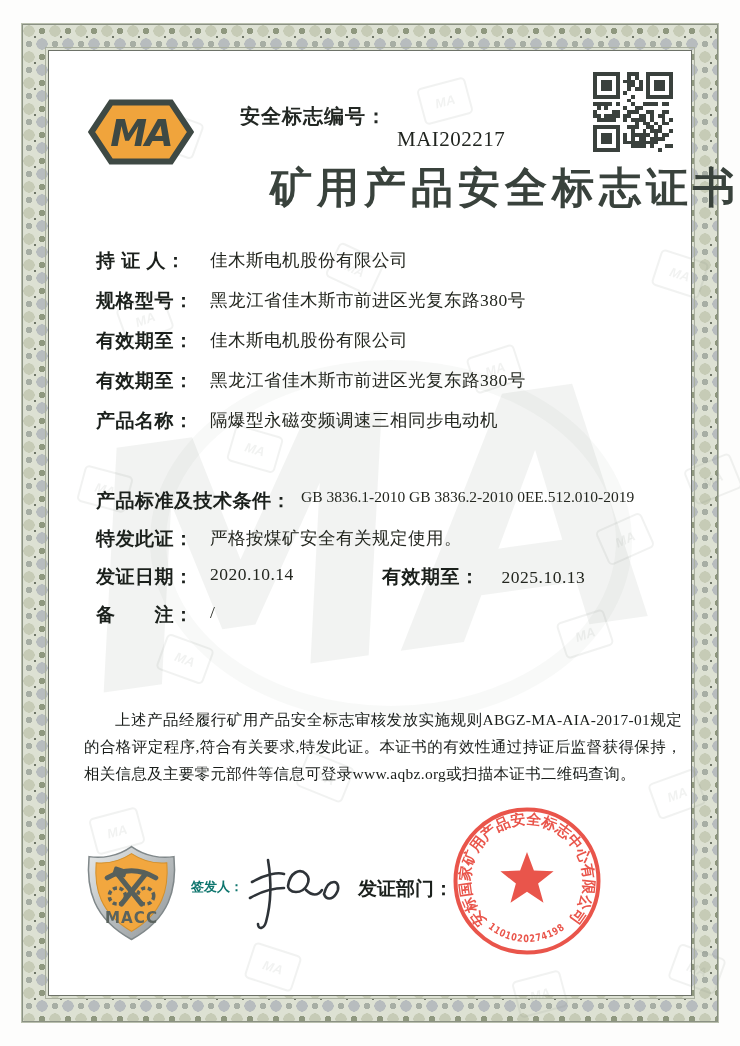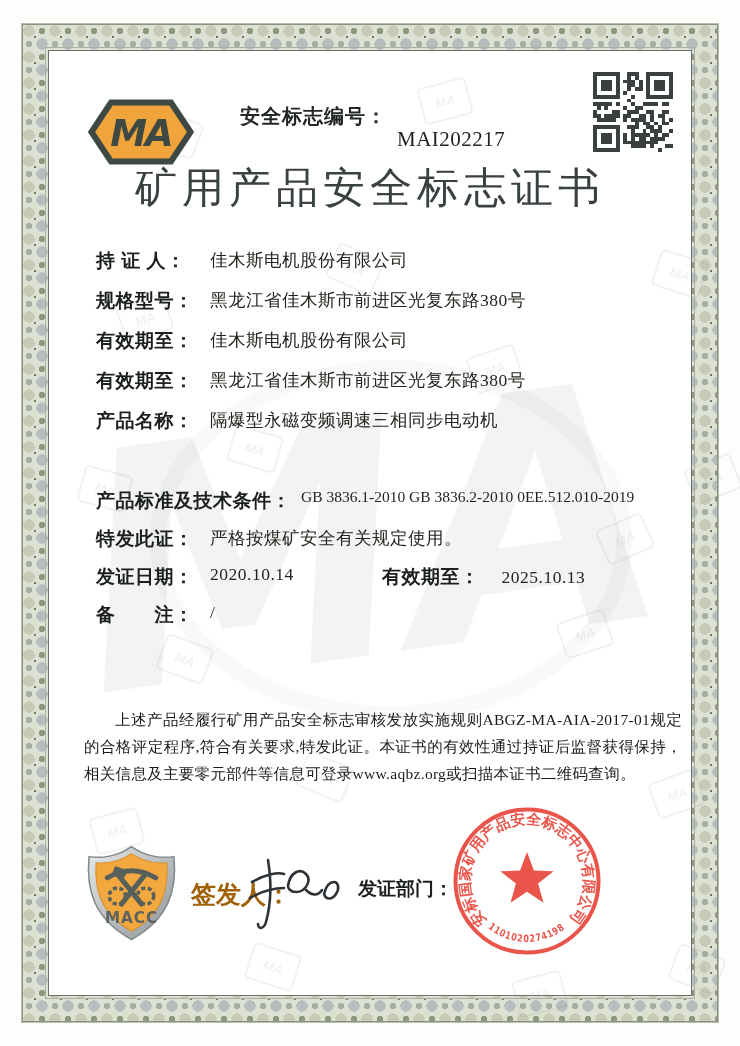--- a/index.html
+++ b/index.html
@@ -28,40 +28,40 @@
   .wm-chip{position:absolute;width:46px;height:34px;border:2px solid rgba(120,130,118,0.10);
     border-radius:5px;display:flex;align-items:center;justify-content:center;
     font-size:13px;font-weight:bold;font-style:italic;color:rgba(120,130,118,0.10);
     pointer-events:none;}
   
   .ma-logo{position:absolute;left:88px;top:99px;width:106px;height:66px;}
   .issue-line{position:absolute;left:240px;top:103px;display:flex;align-items:flex-start;gap:10px;}
   .issue-label{font-size:20px;font-weight:bold;letter-spacing:1px;color:#23282494;color:#232824;}
   .issue-no{font-family:"Liberation Serif",serif;font-size:21px;color:#20241f;letter-spacing:.5px;margin-top:24px;}
   .qr{position:absolute;left:593px;top:72px;width:80px;height:80px;}
-  .title{position:absolute;left:0;right:0;top:160px;text-align:center;
-    font-family:"Liberation Serif",serif;font-weight:normal;font-size:42px;letter-spacing:5px;
+  .title{position:absolute;left:0;right:0;top:160px;text-align:right;
+    font-family:"Liberation Serif",serif;font-weight:bold;font-size:42px;letter-spacing:5px;
     color:#39423c;}
   
   .row{position:absolute;left:96px;right:56px;display:flex;align-items:flex-start;}
   .lbl{font-size:19px;font-weight:bold;color:#1b201c;letter-spacing:.5px;white-space:pre;
        width:104px;flex:0 0 auto;}
   .lbl.wide{width:auto;margin-right:8px;}
   .val{font-family:"Liberation Serif",serif;font-size:17.5px;color:#23261f;margin-left:10px;
        letter-spacing:.5px;}
   .val.mono{font-family:"DejaVu Sans Mono",monospace;font-size:16px;letter-spacing:0;}
   .val.small{font-size:15.5px;margin-left:2px;letter-spacing:0;}
   .date-group2{position:absolute;left:286px;display:flex;align-items:baseline;}
   
   .statement{position:absolute;left:84px;right:58px;top:706px;
     font-family:"Liberation Serif",serif;font-size:15.5px;font-weight:500;line-height:27px;
     color:#191d1a;text-align:justify;text-indent:2em;letter-spacing:.3px;}
   
   .macc{position:absolute;left:83px;top:843px;width:97px;height:100px;}
-  .signer{position:absolute;left:191px;top:878px;font-size:25px;font-weight:bold;color:#a16207;}
+  .signer{position:absolute;left:191px;top:878px;font-size:13px;font-weight:bold;color:#0f766e;}
   .signature{position:absolute;left:238px;top:838px;width:110px;height:100px;}
   .dept{position:absolute;left:358px;top:876px;font-size:19px;font-weight:bold;color:#1b201c;}
   .stamp{position:absolute;left:450px;top:804px;width:154px;height:154px;opacity:.92;}
 </style>
 </head>
 <body>
 
 <div class="page">
 
   <div class="border-band">

